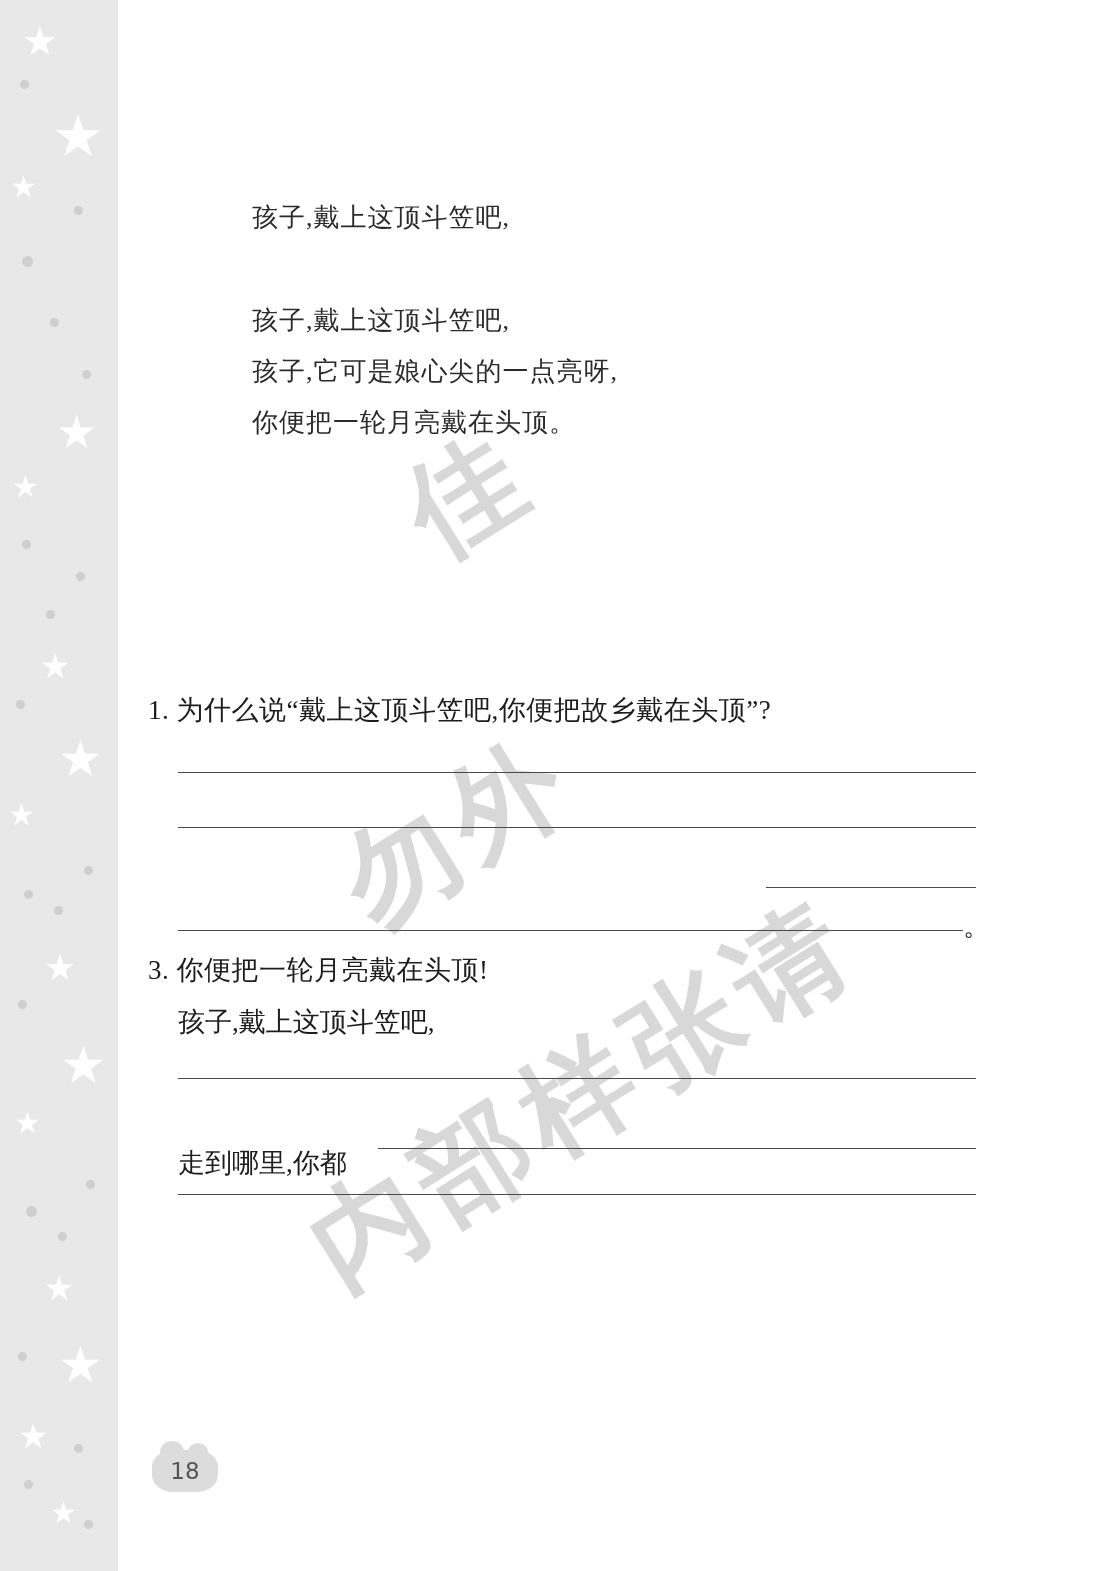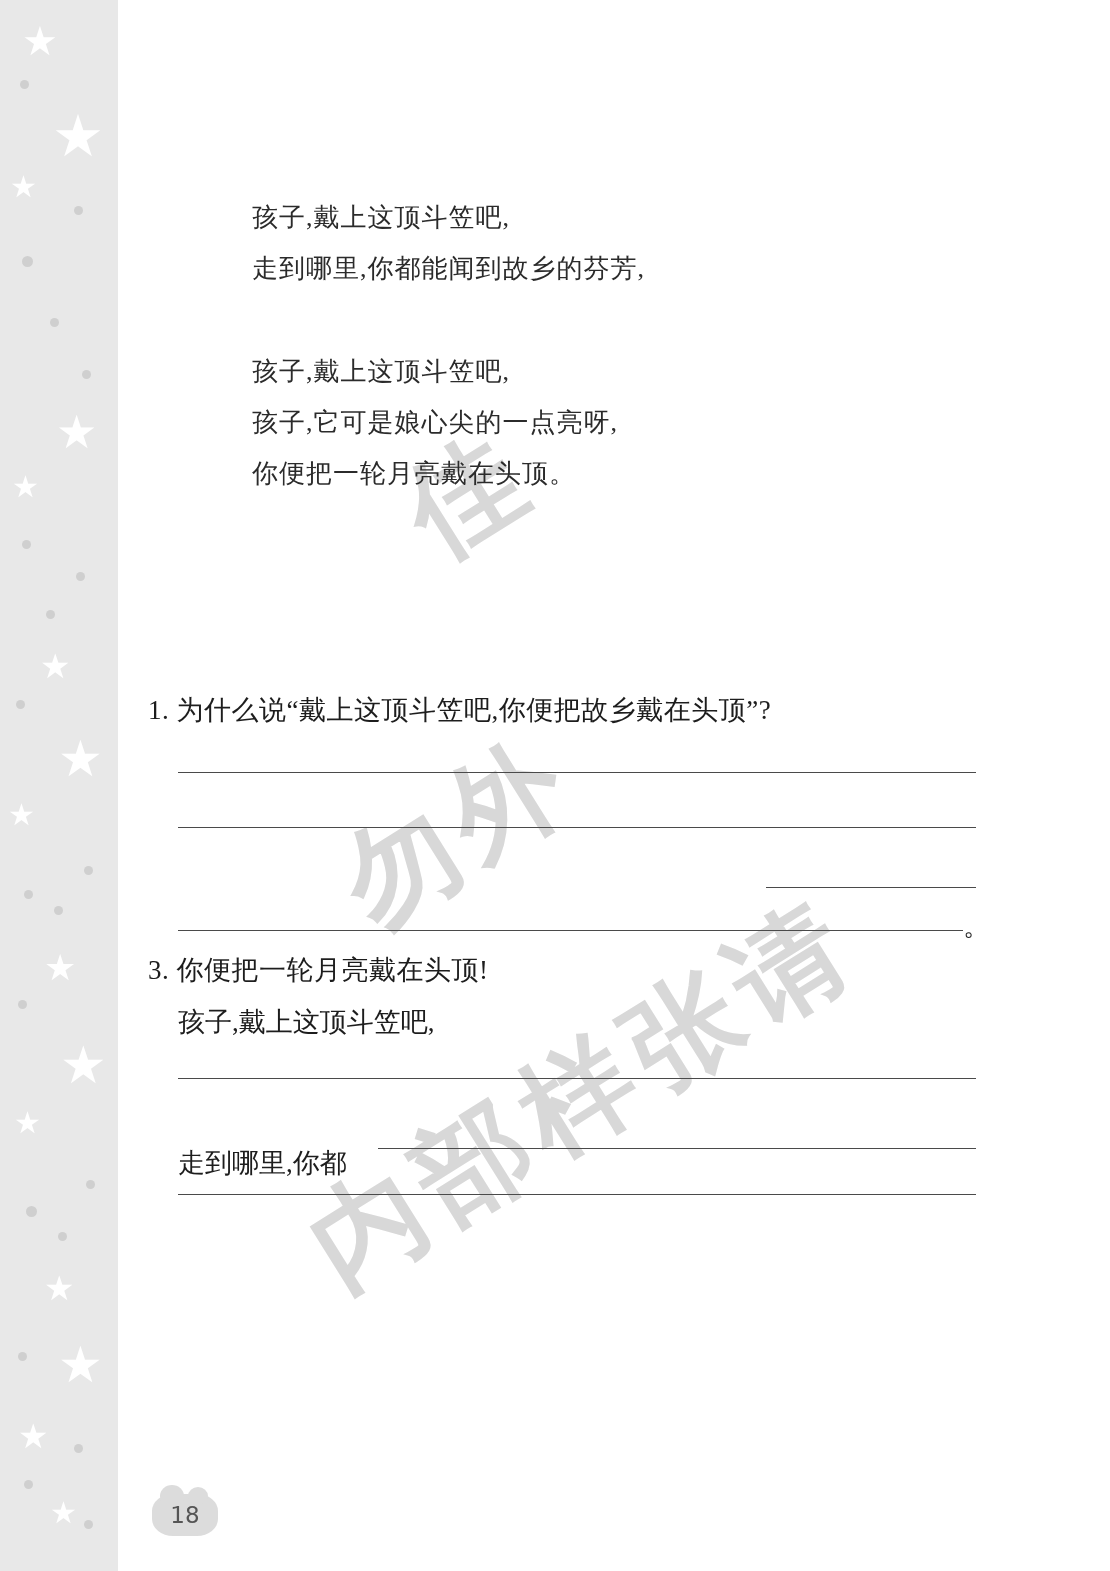--- a/index.html
+++ b/index.html
@@ -96,21 +96,21 @@
     position: absolute;
     font-size: 27px;
     color: #1d1d1d;
     white-space: nowrap;
   }
 
   
   .page-num {
     position: absolute;
     left: 152px;
-    top: 1494px;
+    top: 1450px;
     width: 66px;
     height: 42px;
     background: #dcdcdc;
     border-radius: 21px/17px;
     color: #555555;
     font-size: 23px;
     font-family: "DejaVu Sans", sans-serif;
     display: flex;
     align-items: center;
     justify-content: center;
@@ -170,21 +170,20 @@
   </div>
 
   <div class="watermark">
     <span class="wm-line wm1">佳</span>
     <span class="wm-line wm2">勿外</span>
     <span class="wm-line wm3">内部样张请</span>
   </div>
 
   <div class="poem">
     <div class="line">孩子,戴上这顶斗笠吧,</div>
-    <div class="line">走到哪里,你都能闻到故乡的芬芳,</div>
     <div class="gap"></div>
     <div class="line">孩子,戴上这顶斗笠吧,</div>
     <div class="line">孩子,它可是娘心尖的一点亮呀,</div>
     <div class="line">你便把一轮月亮戴在头顶。</div>
   </div>
 
   <div class="q" style="left:148px; top:692px;">
     <span class="q-num">1.</span>
     <span>为什么说“戴上这顶斗笠吧,你便把故乡戴在头顶”?</span>
   </div>

